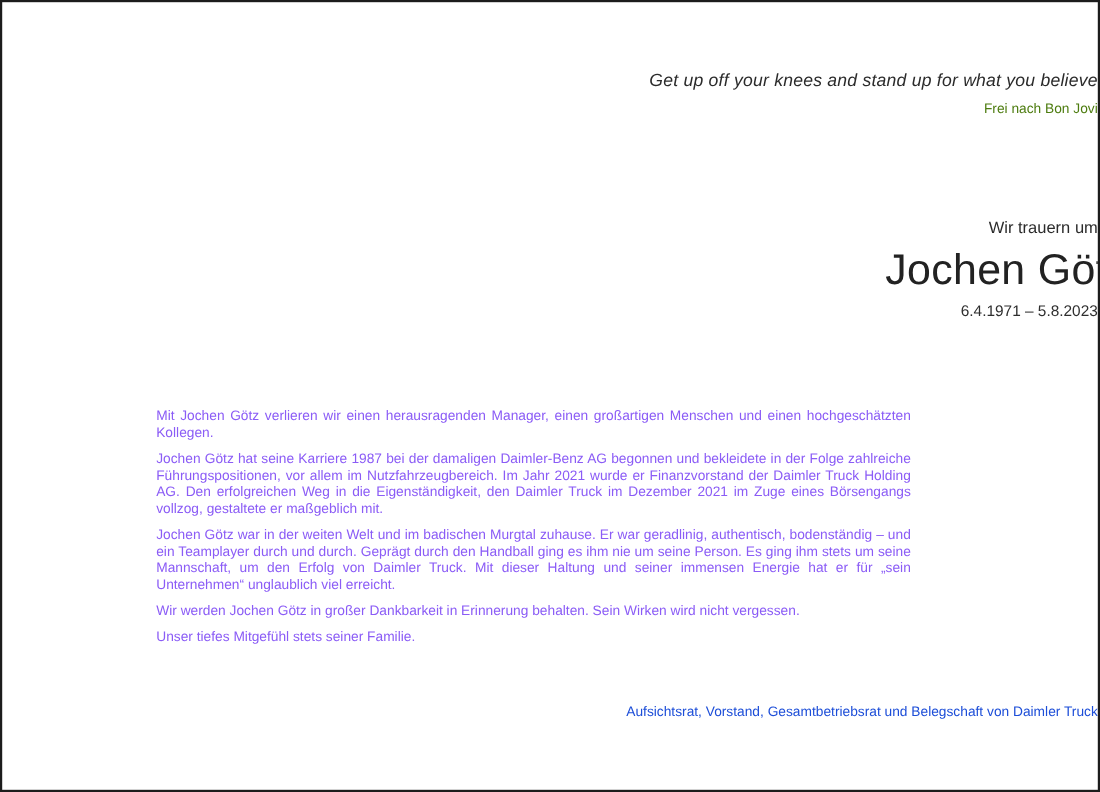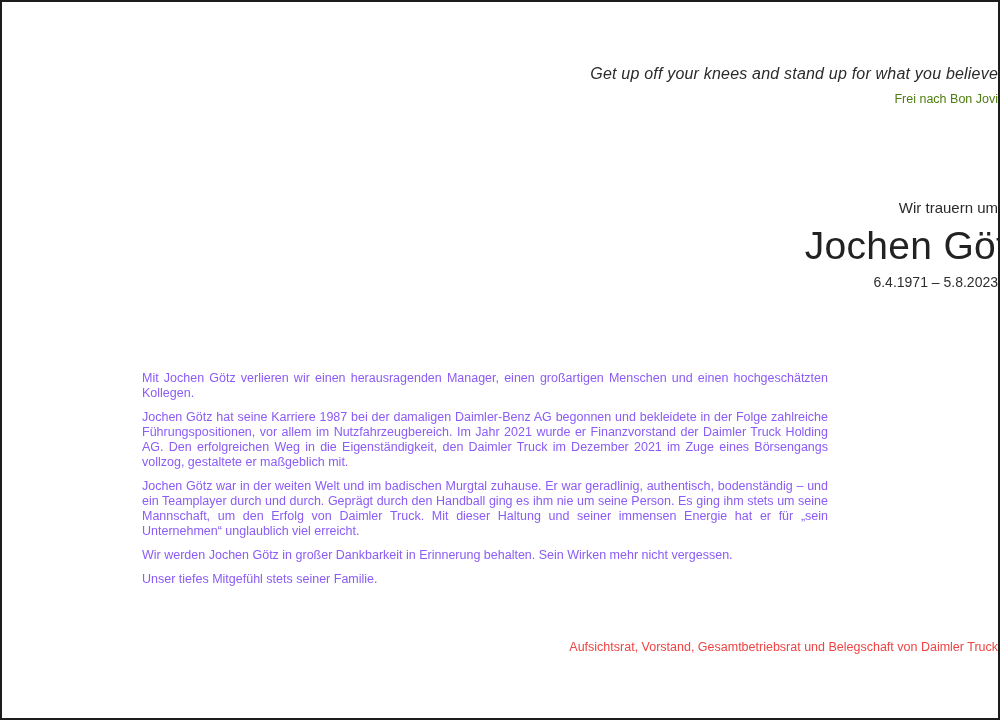--- a/index.html
+++ b/index.html
@@ -63,21 +63,21 @@
     line-height: 15px;
     text-align: justify;
     color: #8b5cf6;
   }
   .body-text p {
     margin: 0 0 9px 0;
   }
   .signature-line {
     top: 638px;
     font-size: 12.5px;
-    color: #ef4444;
+    color: #1d4ed8;
   }
 </style>
 </head>
 <body>
 
 <div class="page">
 
   <div class="centered quote">Get up off your knees and stand up for what you believe</div>
 
   <div class="centered quote-attribution">Frei nach Bon Jovi</div>
@@ -85,19 +85,19 @@
   <div class="centered mourning-line">Wir trauern um</div>
 
   <div class="centered deceased-name">Jochen Götz</div>
 
   <div class="centered life-dates">6.4.1971 – 5.8.2023</div>
 
   <div class="body-text">
     <p>Mit Jochen Götz verlieren wir einen herausragenden Manager, einen großartigen Menschen und einen hochgeschätzten Kollegen.</p>
     <p>Jochen Götz hat seine Karriere 1987 bei der damaligen Daimler-Benz AG begonnen und bekleidete in der Folge zahlreiche Führungspositionen, vor allem im Nutzfahrzeugbereich. Im Jahr 2021 wurde er Finanzvorstand der Daimler Truck Holding AG. Den erfolgreichen Weg in die Eigenständigkeit, den Daimler Truck im Dezember 2021 im Zuge eines Börsengangs vollzog, gestaltete er maßgeblich mit.</p>
     <p>Jochen Götz war in der weiten Welt und im badischen Murgtal zuhause. Er war geradlinig, authentisch, bodenständig – und ein Teamplayer durch und durch. Geprägt durch den Handball ging es ihm nie um seine Person. Es ging ihm stets um seine Mannschaft, um den Erfolg von Daimler Truck. Mit dieser Haltung und seiner immensen Energie hat er für „sein Unternehmen“ unglaublich viel erreicht.</p>
-    <p>Wir werden Jochen Götz in großer Dankbarkeit in Erinnerung behalten. Sein Wirken mehr nicht vergessen.</p>
+    <p>Wir werden Jochen Götz in großer Dankbarkeit in Erinnerung behalten. Sein Wirken wird nicht vergessen.</p>
     <p>Unser tiefes Mitgefühl stets seiner Familie.</p>
   </div>
 
   <div class="centered signature-line">Aufsichtsrat, Vorstand, Gesamtbetriebsrat und Belegschaft von Daimler Truck</div>
 
 </div>
 
 </body></html>

